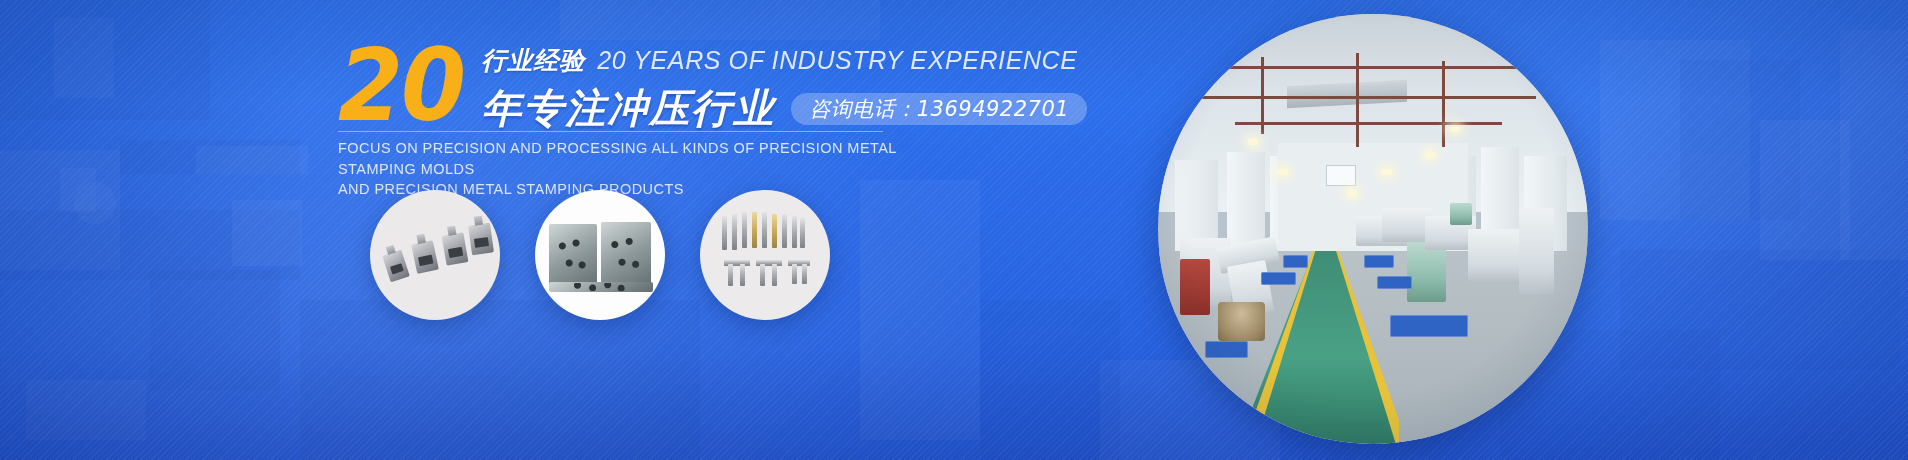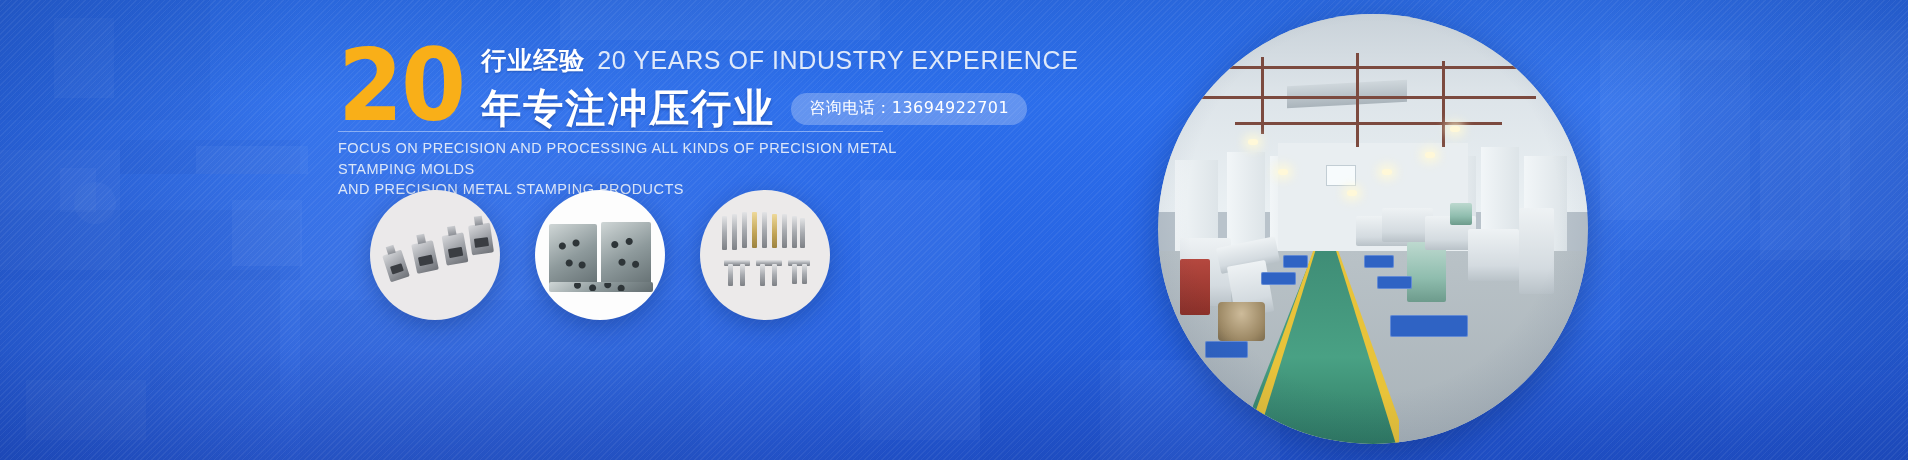--- a/index.html
+++ b/index.html
@@ -29,21 +29,21 @@
   }
   
   .bg-stripes{
     position:absolute;inset:0;
     background-image:repeating-linear-gradient(135deg,
       rgba(255,255,255,.055) 0px, rgba(255,255,255,.055) 1px,
       rgba(0,0,0,0) 1px, rgba(0,0,0,0) 4px);
   }
 
   
-  .copy{position:absolute;left:338px;top:38px;width:760px;}
+  .copy{position:absolute;left:338px;top:38px;width:760px;font-style:italic;}
   .row1{display:flex;align-items:flex-start;}
   .bignum{
     font-family:"DejaVu Sans","Liberation Sans",sans-serif;
     font-size:100px;line-height:.92;font-weight:700;
     color:#F9AF18;letter-spacing:-2px;
     font-stretch:condensed;transform:scaleX(1.04);transform-origin:left top;
     margin-top:2px;
   }
   .rtext{margin-left:22px;padding-top:6px;}
   .line-a{display:flex;align-items:baseline;white-space:nowrap;}
@@ -59,21 +59,21 @@
   .line-b{display:flex;align-items:center;white-space:nowrap;margin-top:4px;}
   .cn-big{
     font-family:"DejaVu Sans","Liberation Sans",sans-serif;
     font-size:40px;font-weight:700;color:#ffffff;letter-spacing:2px;
     text-shadow:0 2px 3px rgba(10,40,110,.40);
   }
   .phone-badge{
     margin-left:16px;display:inline-flex;align-items:center;
     height:19px;padding:16px 18px;border-radius:17px;
     background:rgba(255,255,255,.26);
-    color:#ffffff;font-size:16px;letter-spacing:.5px;
+    color:#ffffff;font-size:21px;letter-spacing:.5px;
     font-family:"DejaVu Sans","Liberation Sans",sans-serif;
     white-space:nowrap;
   }
   .rule{
     position:absolute;left:338px;top:131px;width:545px;height:1px;
     background:rgba(255,255,255,.42);
   }
   .sub{
     position:absolute;left:338px;top:138px;width:620px;
     font-size:14.5px;line-height:1.42;color:#dbe6f8;letter-spacing:.45px;

